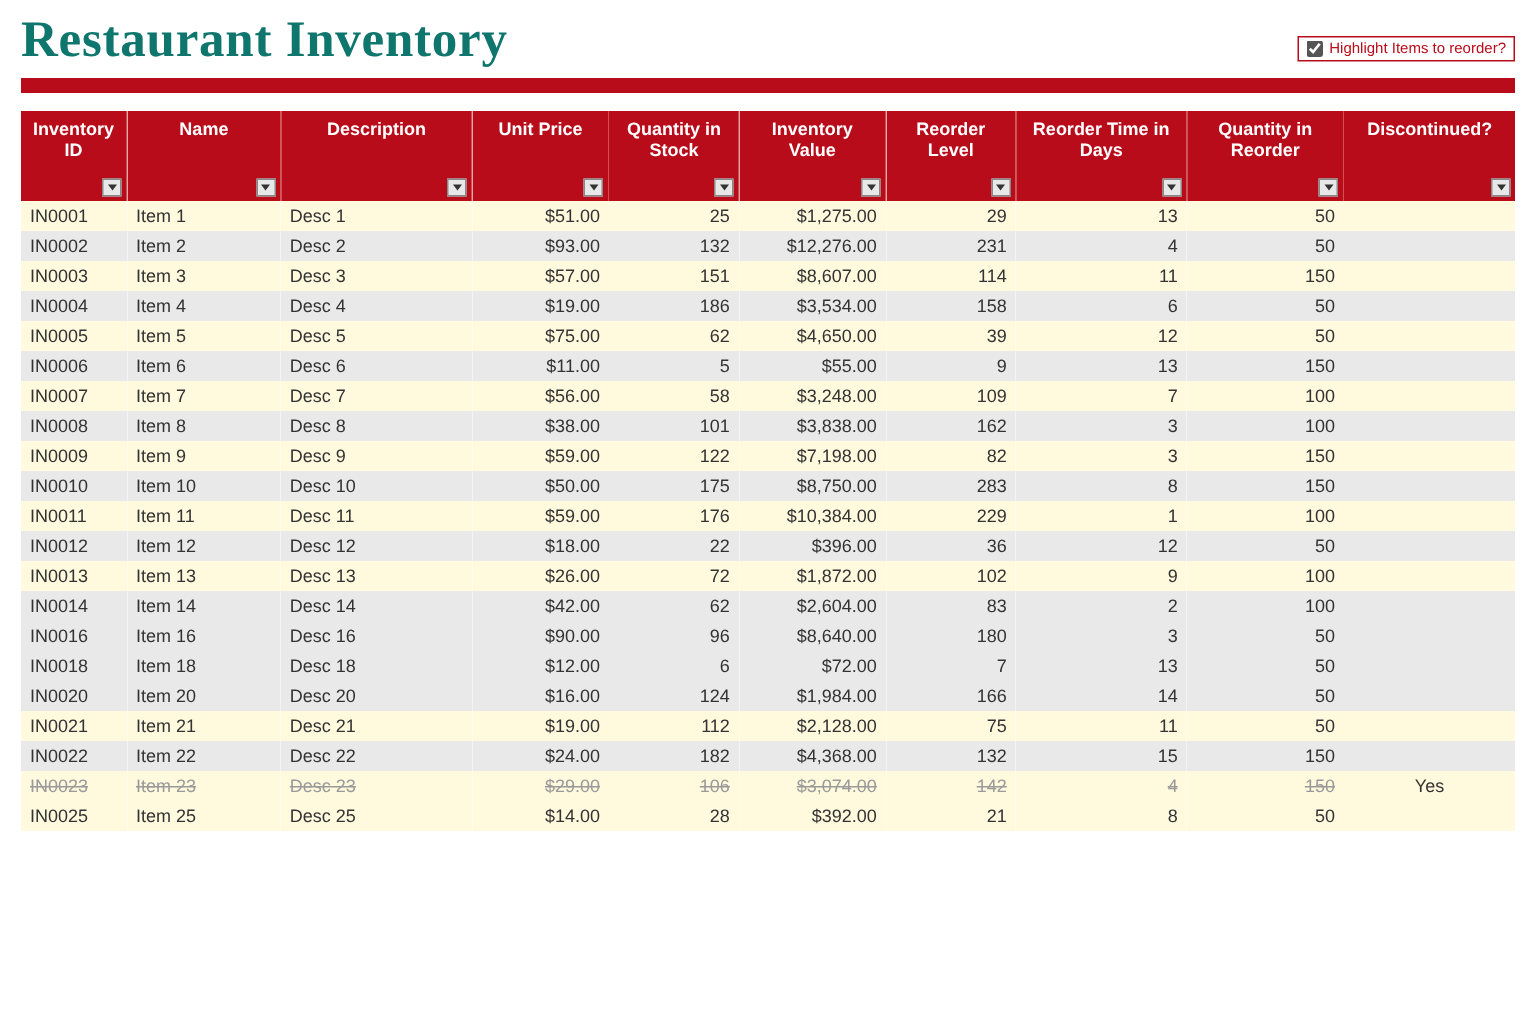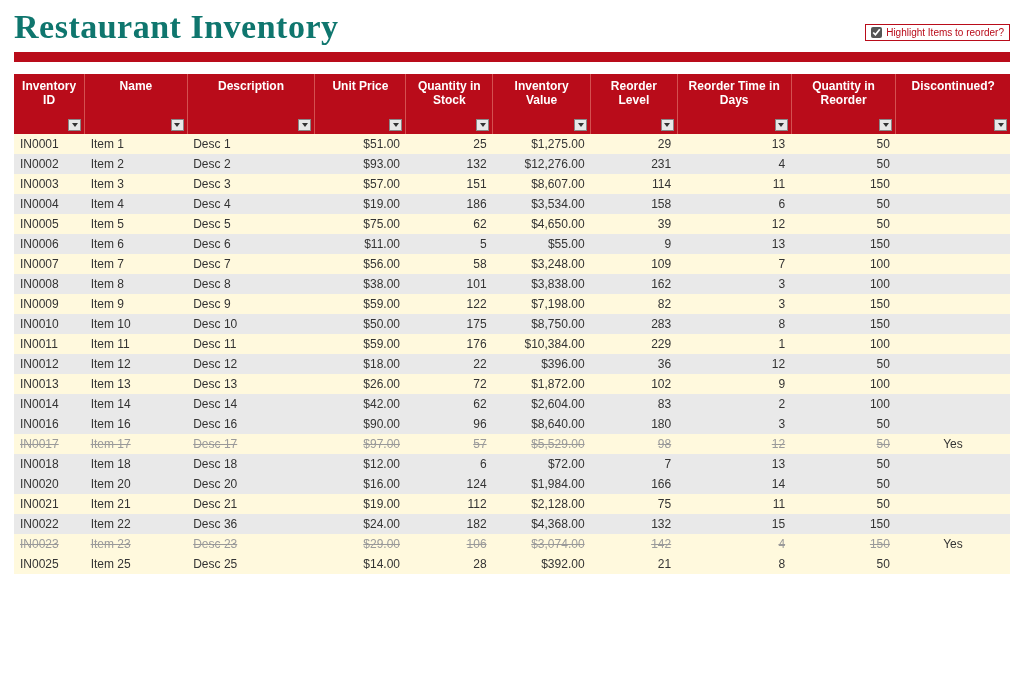--- a/index.html
+++ b/index.html
@@ -323,32 +323,20 @@
           <td>Item 16</td>
           <td>Desc 16</td>
           <td class="num">$90.00</td>
           <td class="num">96</td>
           <td class="num">$8,640.00</td>
           <td class="num">180</td>
           <td class="num">3</td>
           <td class="num">50</td>
           <td class="col-discontinued" style="text-align: center;"></td>
         </tr>
-        <tr class="r-yellow discontinued">
-          <td>IN0017</td>
-          <td>Item 17</td>
-          <td>Desc 17</td>
-          <td class="num">$97.00</td>
-          <td class="num">57</td>
-          <td class="num">$5,529.00</td>
-          <td class="num">98</td>
-          <td class="num">12</td>
-          <td class="num">50</td>
-          <td class="col-discontinued" style="text-align: center;">Yes</td>
-        </tr>
         <tr class="r-gray">
           <td>IN0018</td>
           <td>Item 18</td>
           <td>Desc 18</td>
           <td class="num">$12.00</td>
           <td class="num">6</td>
           <td class="num">$72.00</td>
           <td class="num">7</td>
           <td class="num">13</td>
           <td class="num">50</td>
@@ -374,21 +362,21 @@
           <td class="num">112</td>
           <td class="num">$2,128.00</td>
           <td class="num">75</td>
           <td class="num">11</td>
           <td class="num">50</td>
           <td class="col-discontinued" style="text-align: center;"></td>
         </tr>
         <tr class="r-gray">
           <td>IN0022</td>
           <td>Item 22</td>
-          <td>Desc 36</td>
+          <td>Desc 22</td>
           <td class="num">$24.00</td>
           <td class="num">182</td>
           <td class="num">$4,368.00</td>
           <td class="num">132</td>
           <td class="num">15</td>
           <td class="num">150</td>
           <td class="col-discontinued" style="text-align: center;"></td>
         </tr>
         <tr class="r-yellow discontinued">
           <td>IN0023</td>

